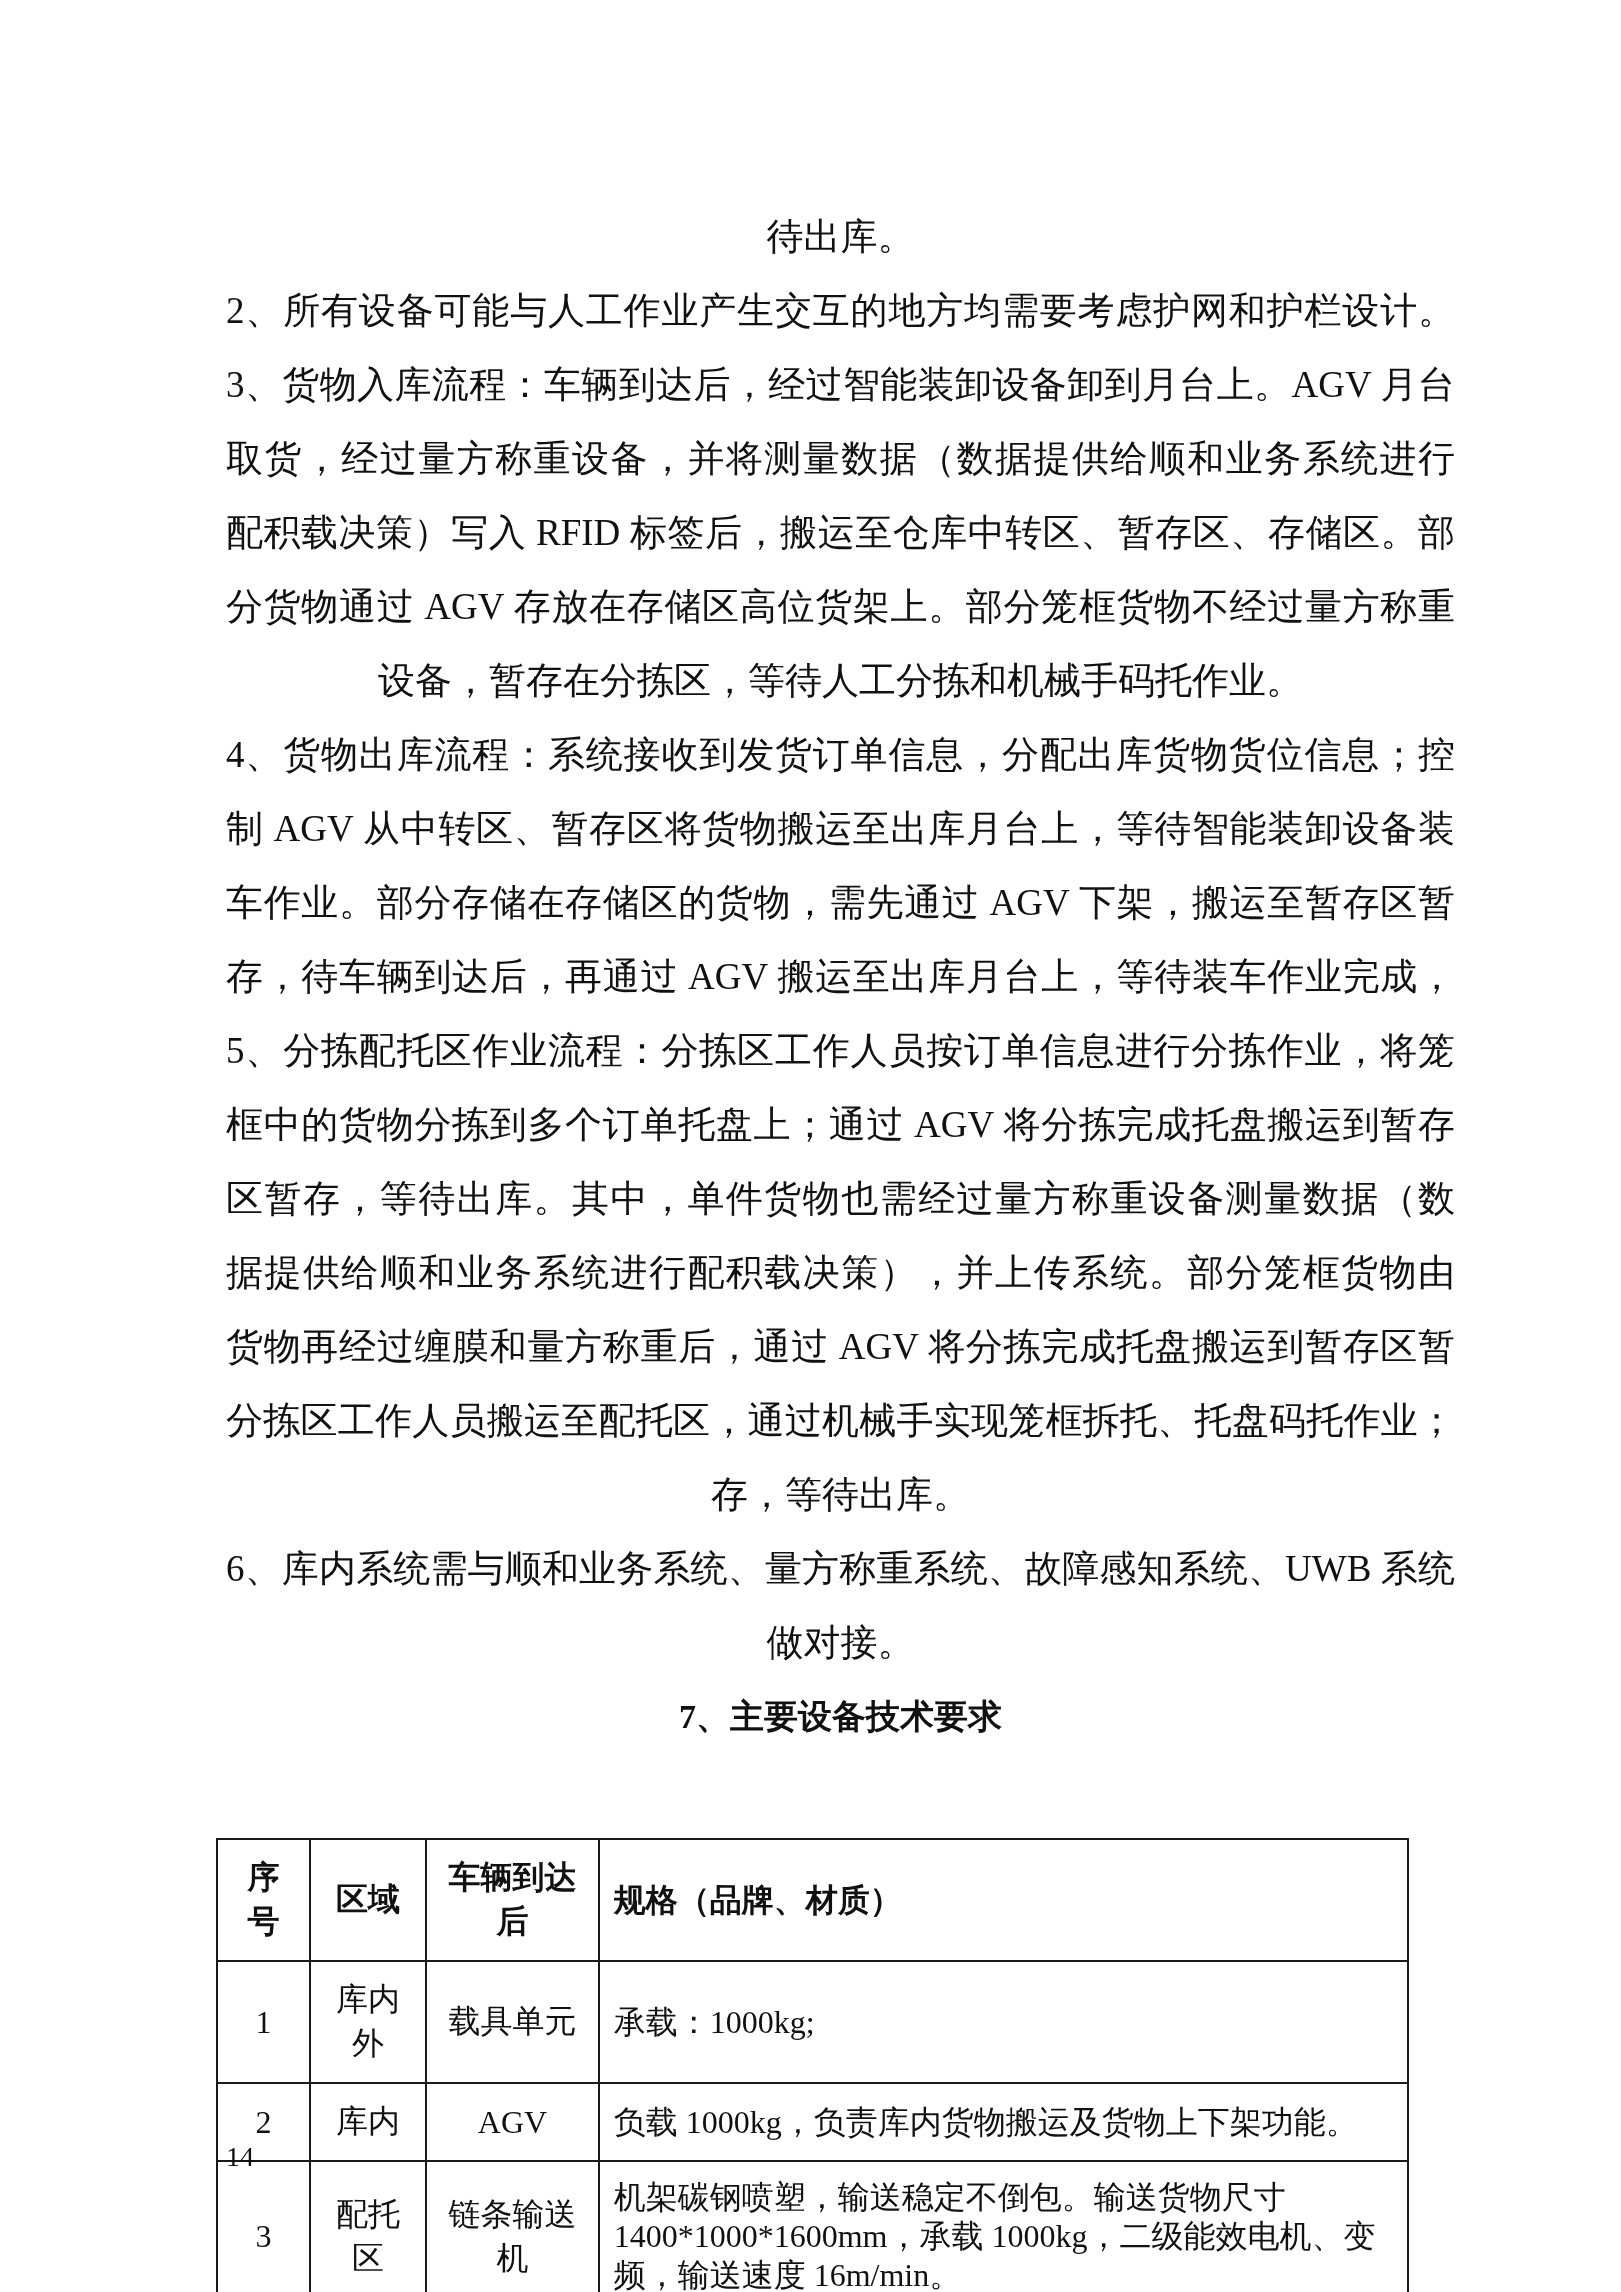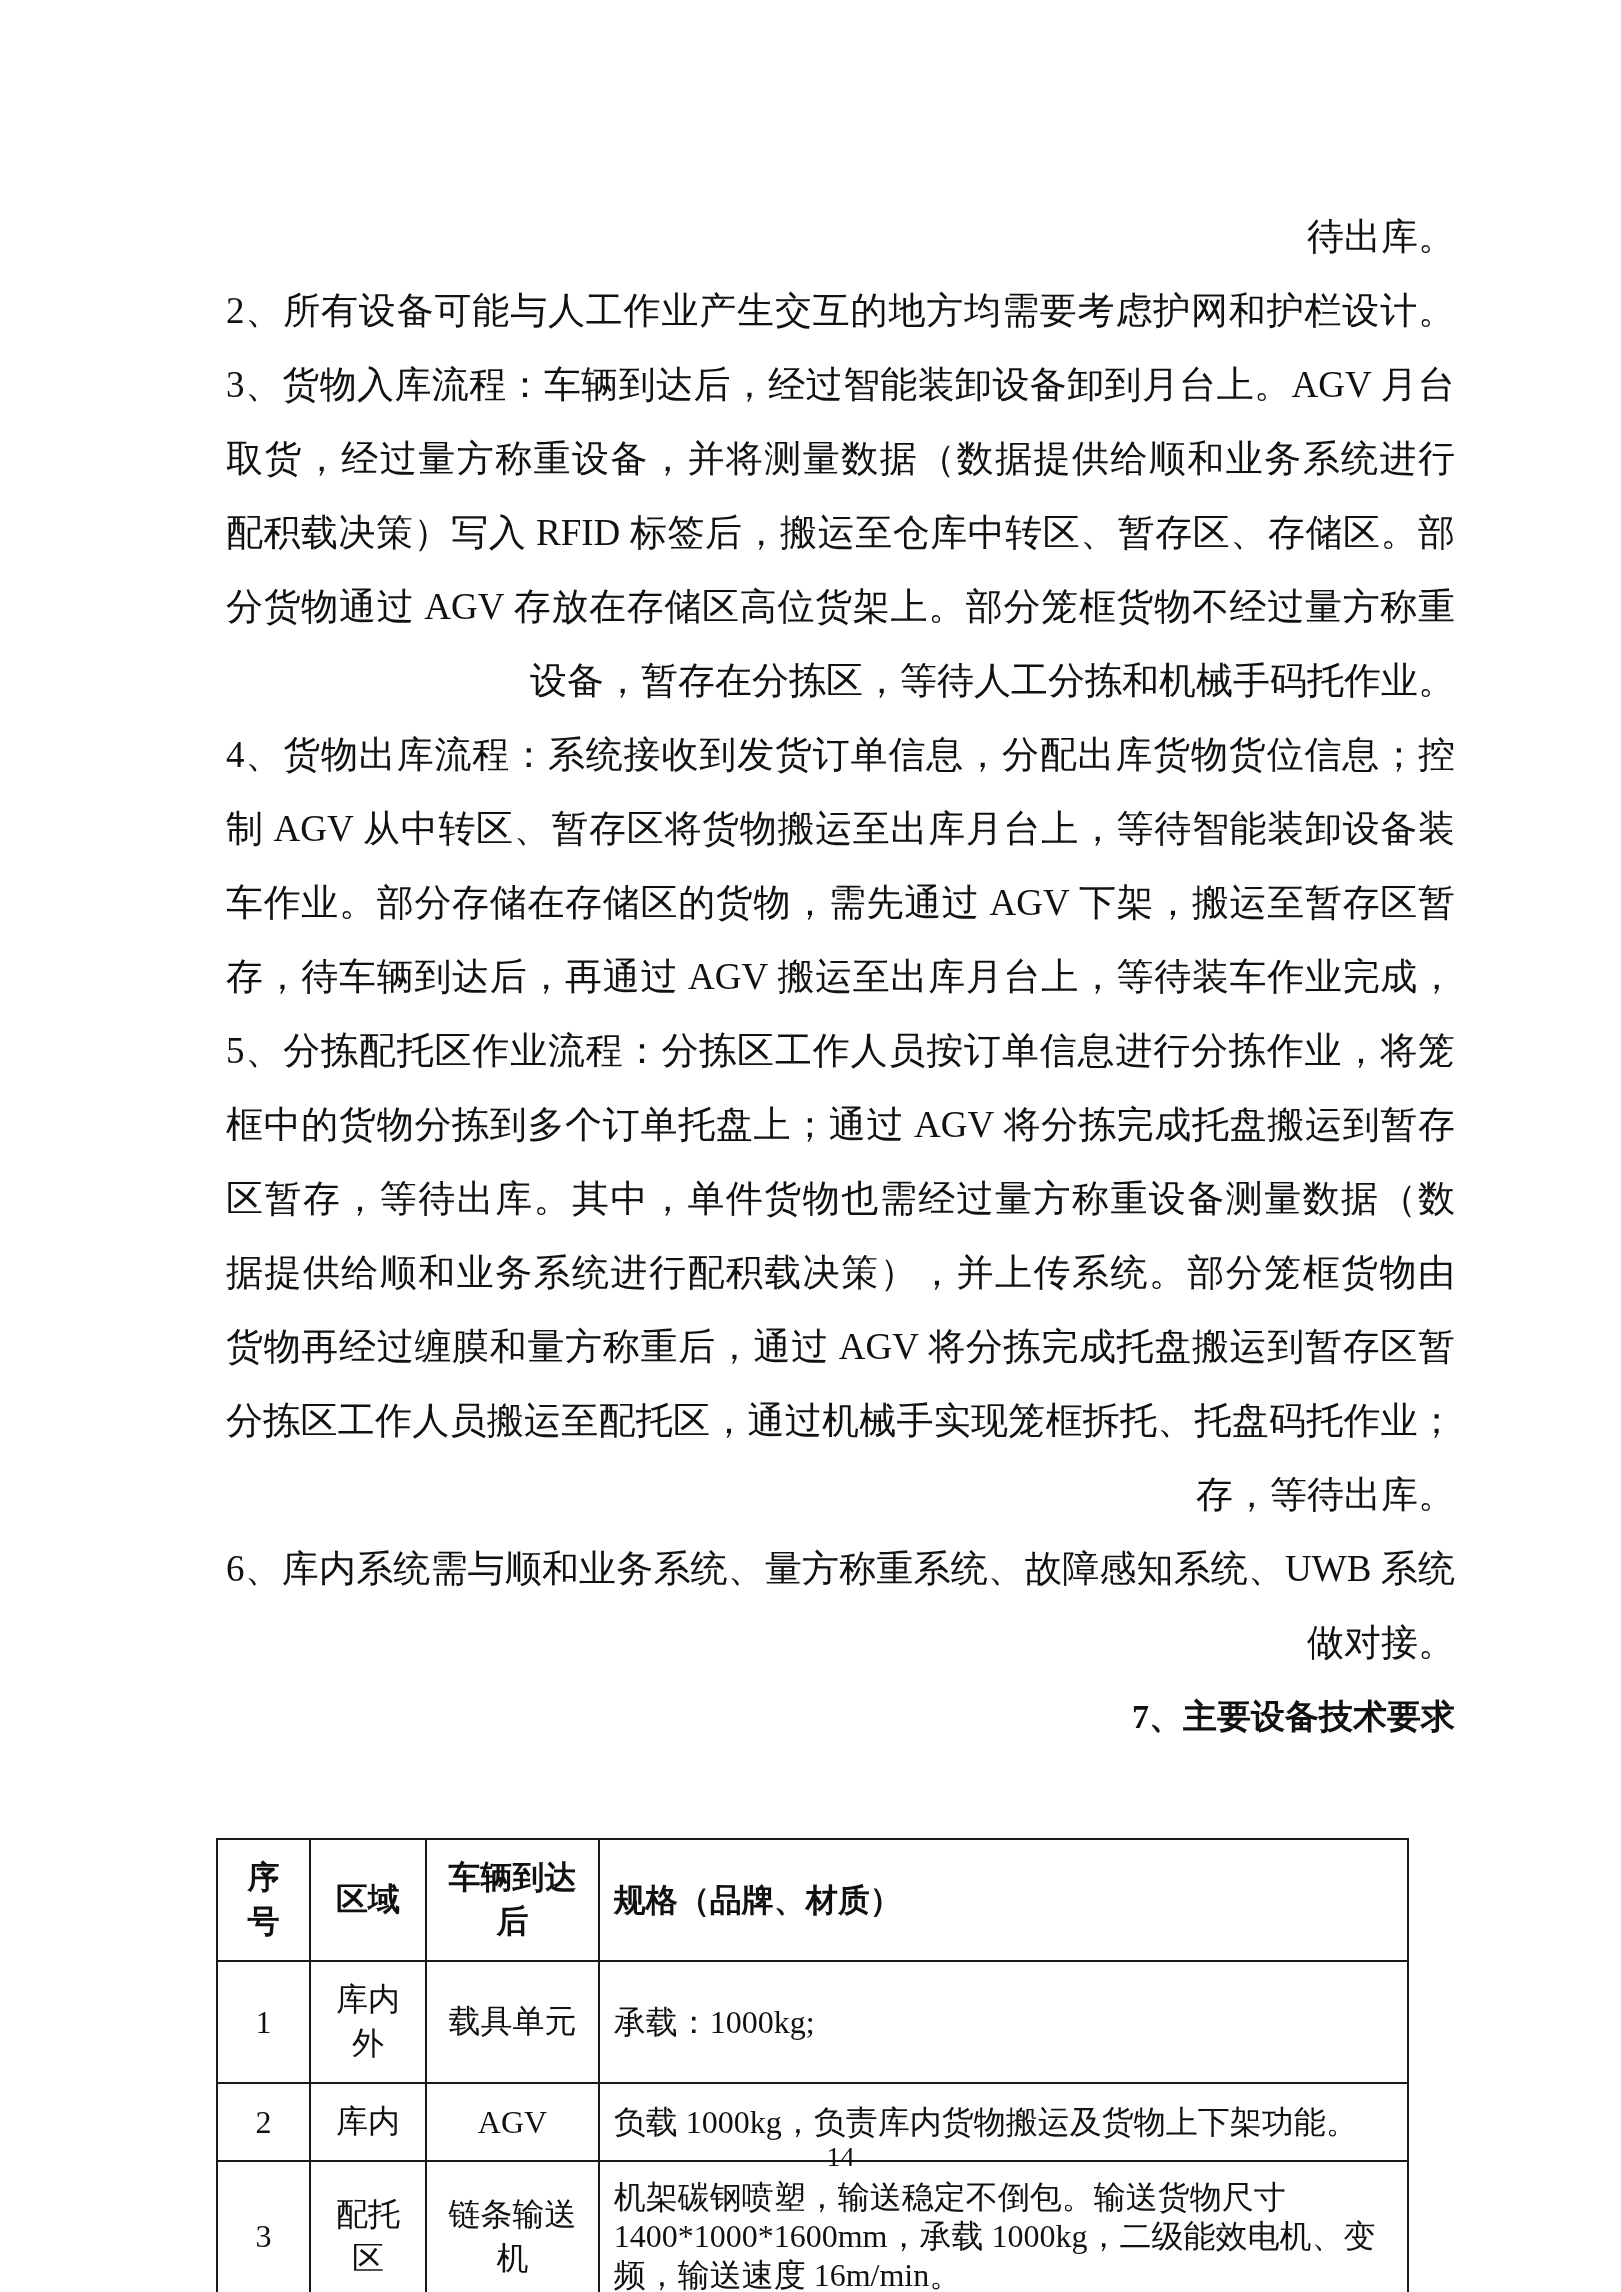--- a/index.html
+++ b/index.html
@@ -17,21 +17,21 @@
     left: 226px;
     top: 200px;
     width: 1229px;
     font-size: 37px;
     line-height: 74px;
   }
   .line {
     height: 74px;
     overflow: hidden;
     white-space: normal;
-    text-align: right;
+    text-align: center;
   }
   .line.j {
     text-align: justify;
     text-align-last: justify;
   }
   .heading-line {
     font-weight: bold;
     font-size: 34px;
   }
   .spec-table {
@@ -66,21 +66,21 @@
   }
   .row-header { height: 69px; }
   .row-1 { height: 39px; }
   .row-2 { height: 59px; }
   .row-3 { height: 118px; }
   .page-number {
     position: absolute;
     left: 226px;
     top: 2141px;
     width: 1229px;
-    text-align: center;
+    text-align: left;
     font-size: 28px;
   }
 </style>
 </head>
 <body>
 
 <div class="text-block">
   <div class="line">待出库。</div>
   <div class="line j">2、所有设备可能与人工作业产生交互的地方均需要考虑护网和护栏设计。</div>
   <div class="line j">3、货物入库流程：车辆到达后，经过智能装卸设备卸到月台上。AGV 月台</div>

